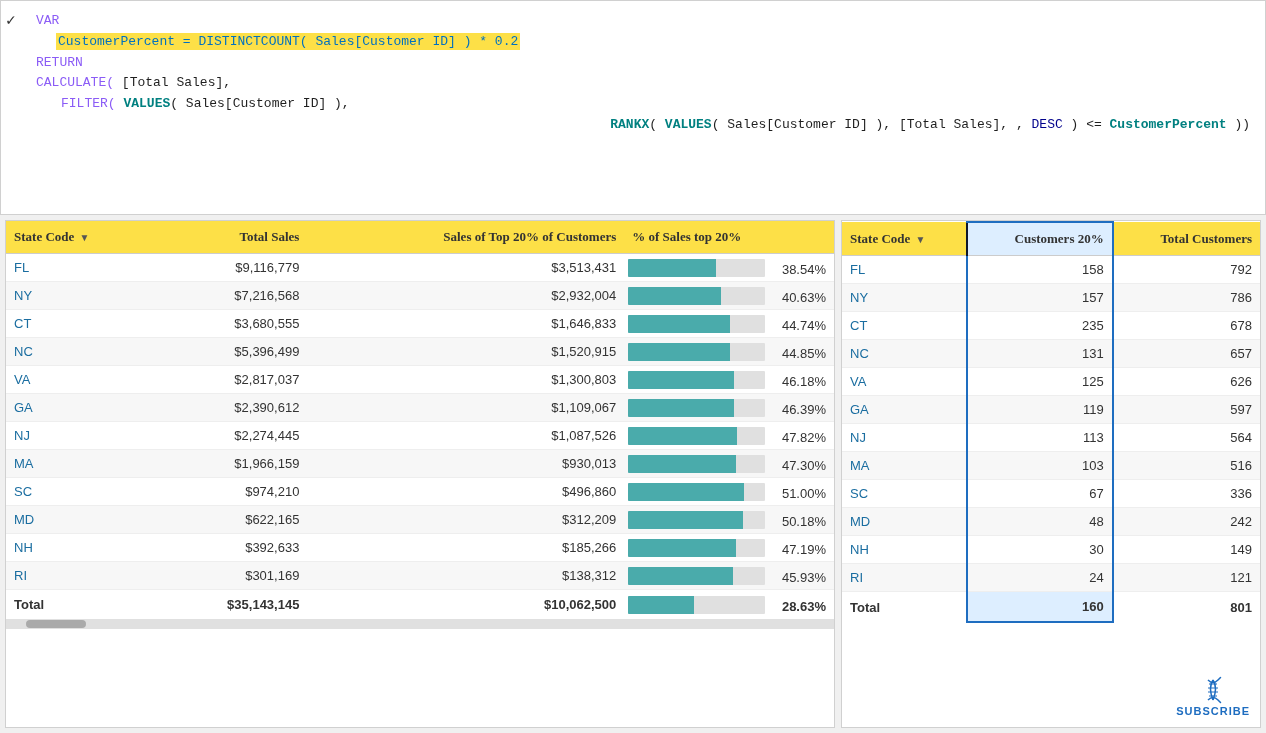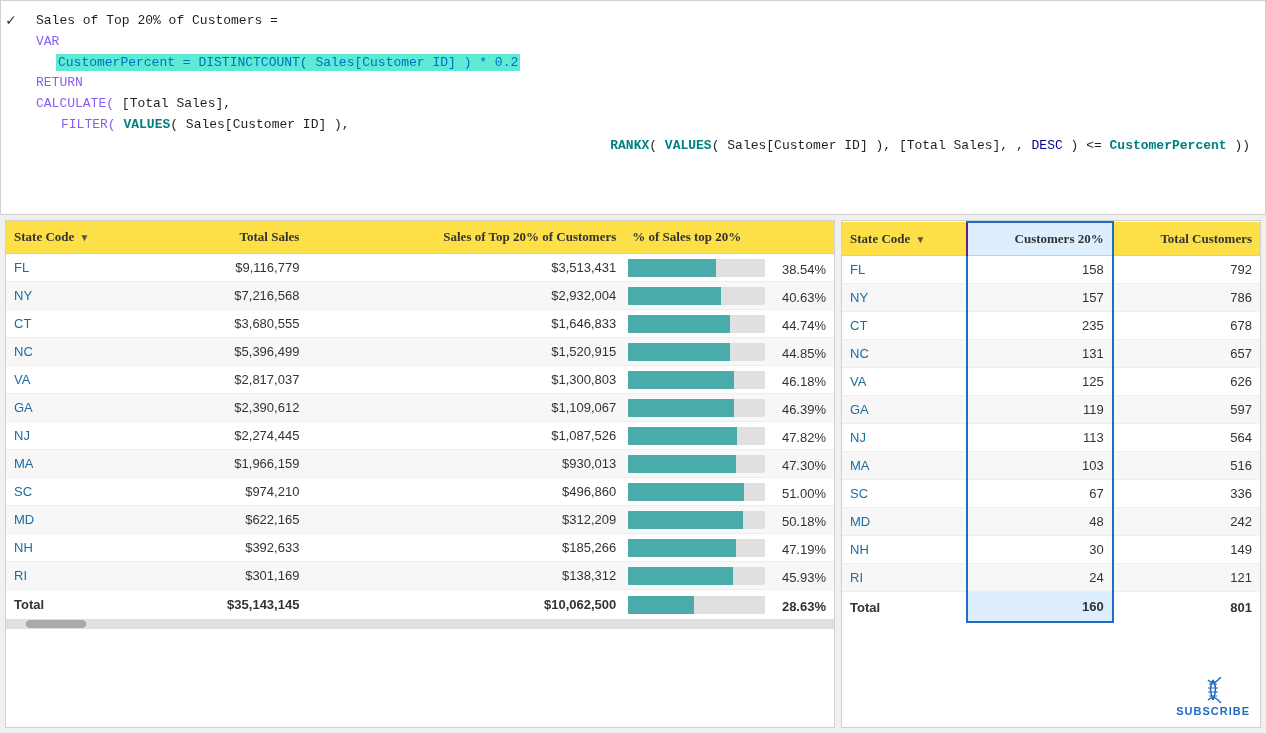--- a/index.html
+++ b/index.html
@@ -45,21 +45,21 @@
     }
 
     .code-line {
       padding-left: 20px;
     }
 
     .code-text-black { color: #1f1f1f; }
     .code-text-blue { color: #8b5cf6; }
     .code-text-teal { color: #008080; font-weight: bold; }
     .code-text-highlight {
-      background: #5eead4;
+      background: #fde047;
       color: #0070c0;
       padding: 1px 2px;
     }
     .code-text-darkblue { color: #00008b; }
 
     
     .te-text {
       position: absolute;
       left: 0;
       top: 215px;
@@ -190,21 +190,21 @@
       color: #333;
     }
 
     
     .col-highlighted {
       border-left: 2px solid #1e6dc0;
       border-right: 2px solid #1e6dc0;
     }
 
     .col-highlight-header {
-      border-left: 2px solid #701a75;
+      border-left: 2px solid #0f172a;
       border-right: 2px solid #1e6dc0;
       border-top: 2px solid #1e6dc0;
       background: #ddeeff !important;
       margin-left: 36px;
     }
 
     .col-highlight-footer {
       border-left: 2px solid #1e6dc0;
       border-right: 2px solid #1e6dc0;
       border-bottom: 2px solid #1e6dc0;
@@ -254,23 +254,20 @@
       border-radius: 4px;
     }
   </style>
 </head>
 <body>
 
 <div class="main-container">
 
   <div class="code-editor">
     <span class="check-icon">✓</span>
-    <div class="code-line">
-      <span class="code-text-black">Sales of Top 20% of Customers =</span>
-    </div>
     <div class="code-line">
       <span class="code-text-blue">VAR</span>
     </div>
     <div class="code-line" style="padding-left:40px;">
       <span class="code-text-highlight">CustomerPercent = DISTINCTCOUNT( Sales[Customer ID] ) * 0.2</span>
     </div>
     <div class="code-line">
       <span class="code-text-blue">RETURN</span>
     </div>
     <div class="code-line">

